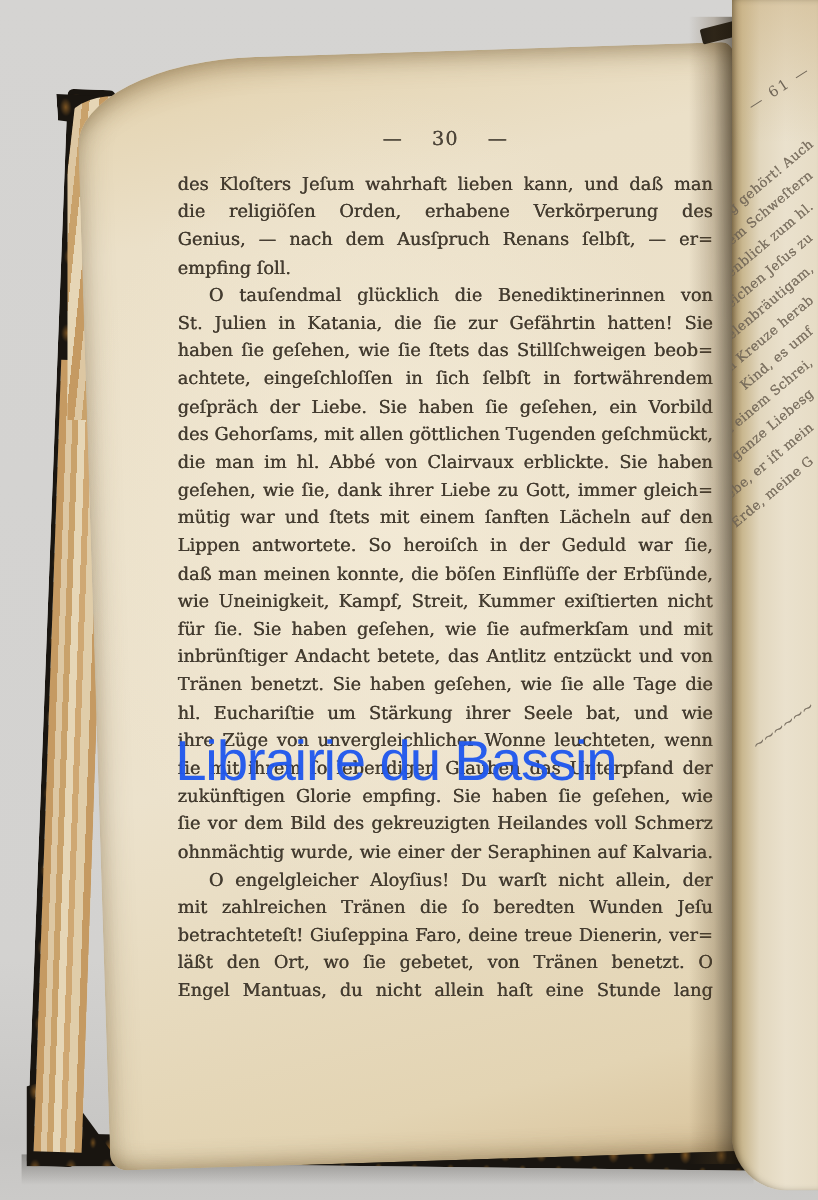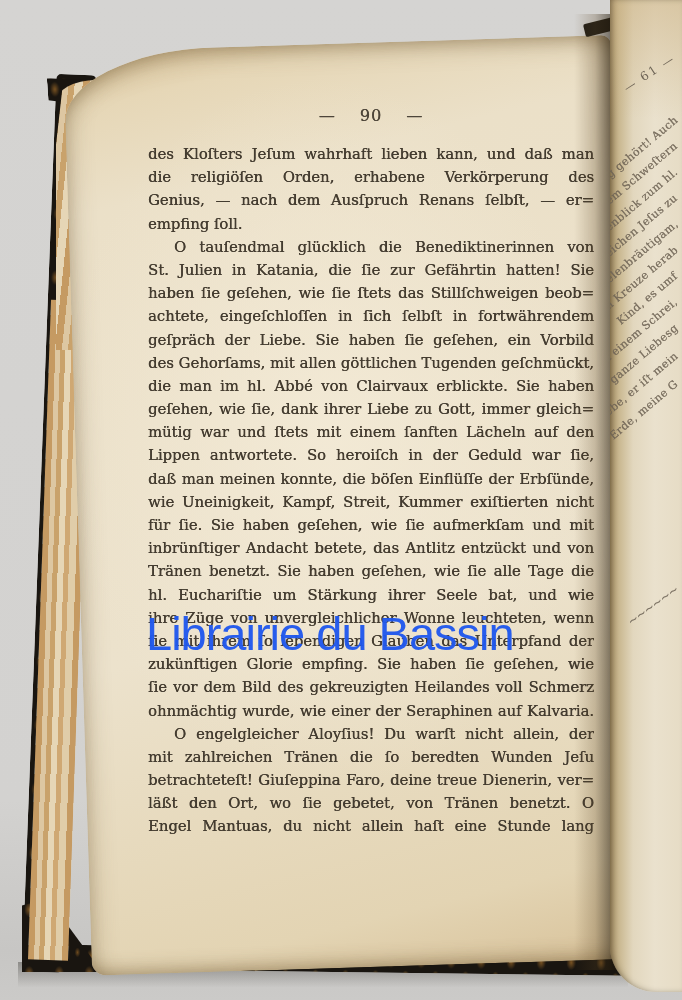--- a/index.html
+++ b/index.html
@@ -92,21 +92,21 @@
   <div class="cover-corner-bl marble"></div>
   <div class="cover-corner-tl marble"></div>
   <div class="cover-mark-tr"></div>
 
   <div class="edge-strip-low"></div>
   <div class="edge-fan-top"></div>
 
   <div class="main-page"></div>
 
   <div class="text-block">
-    <div class="page-header">— 90 —</div>
+    <div class="page-header">— 30 —</div>
     <div class="body-lines">
       <div class="line">des Kloſters Jeſum wahrhaft lieben kann, und daß man</div>
       <div class="line">die religiöſen Orden, erhabene Verkörperung des chriſtlichen</div>
       <div class="line">Genius, — nach dem Ausſpruch Renans ſelbſt, — er=</div>
       <div class="line short">empfing ſoll.</div>
       <div class="line indent">O tauſendmal glücklich die Benediktinerinnen von</div>
       <div class="line">St. Julien in Katania, die ſie zur Gefährtin hatten! Sie</div>
       <div class="line">haben ſie geſehen, wie ſie ſtets das Stillſchweigen beob=</div>
       <div class="line">achtete, eingeſchloſſen in ſich ſelbſt in fortwährendem Selbſt=</div>
       <div class="line">geſpräch der Liebe. Sie haben ſie geſehen, ein Vorbild</div>

